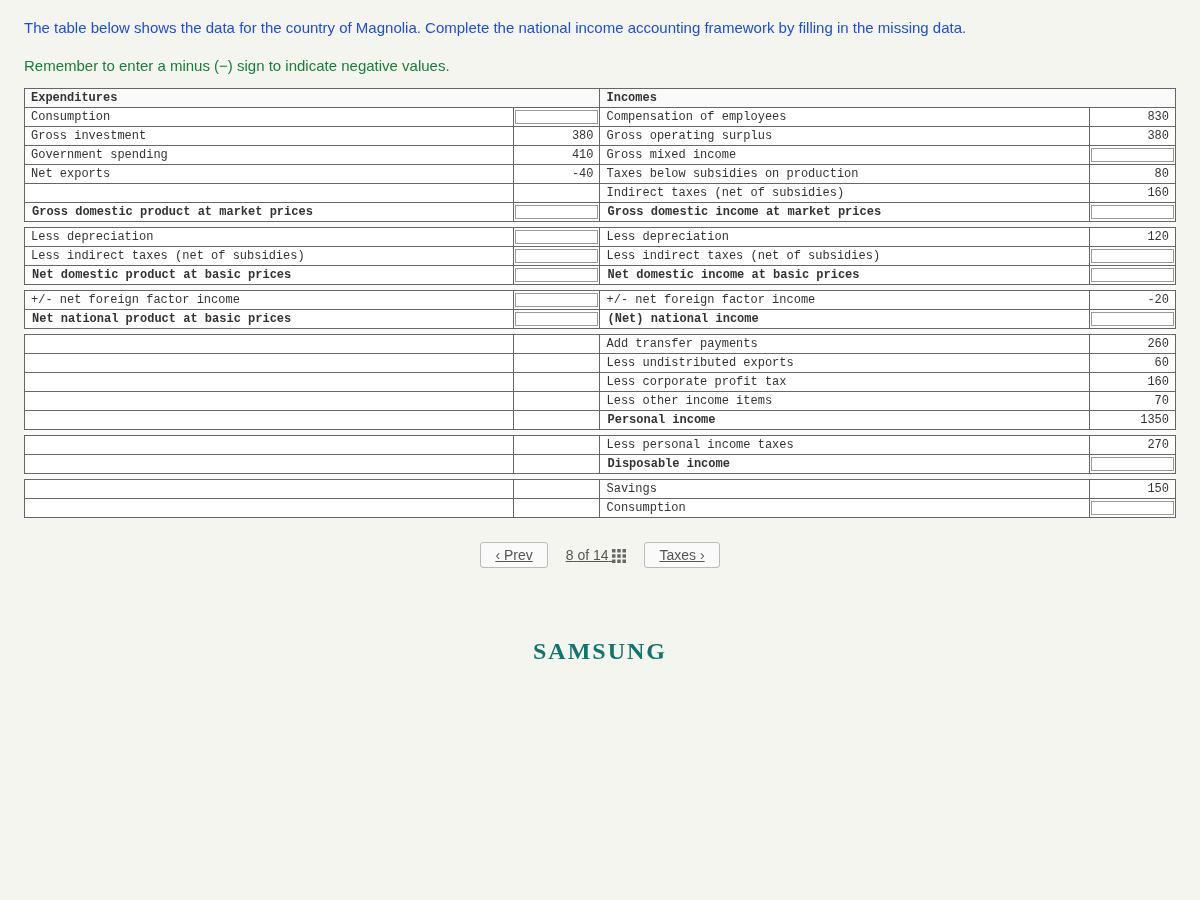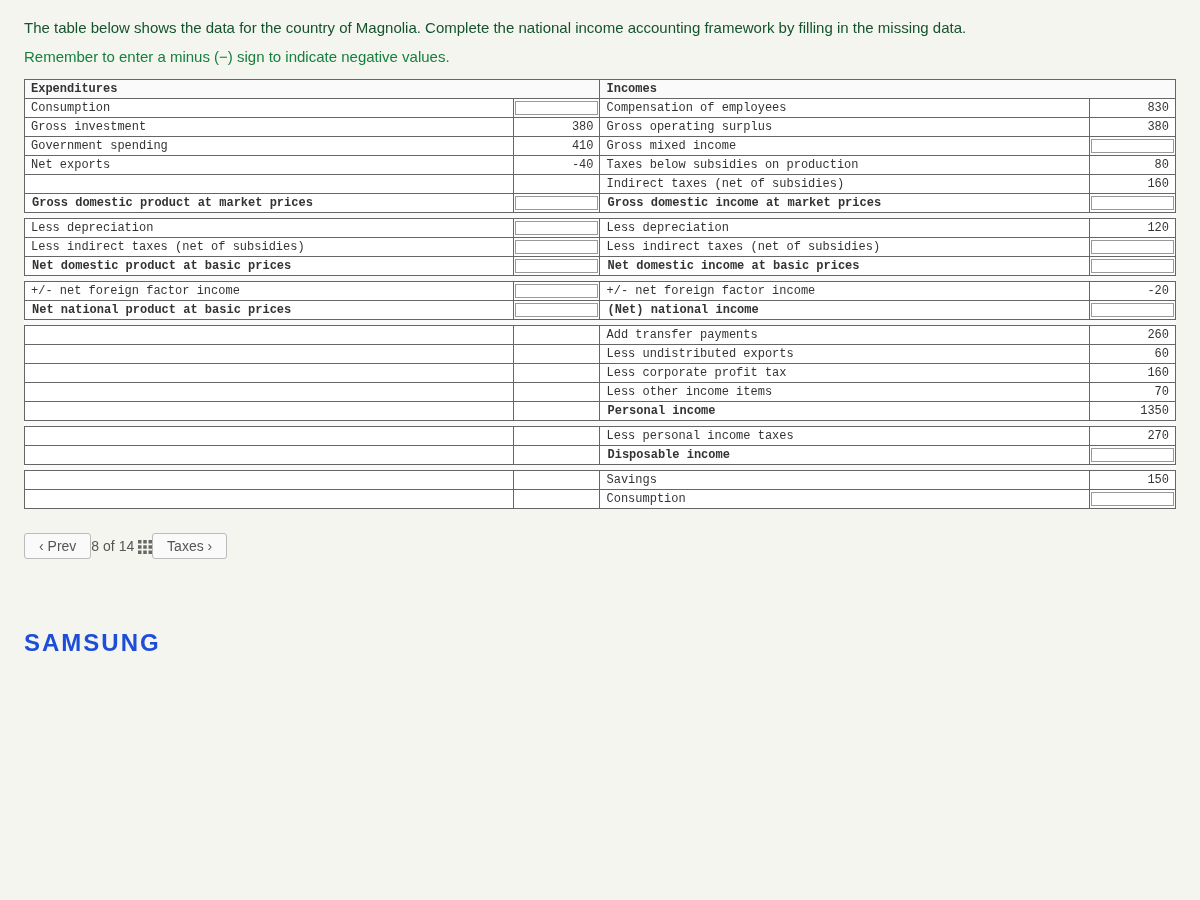--- a/index.html
+++ b/index.html
@@ -7,22 +7,22 @@
     margin: 0;
     padding: 16px 24px;
     font-family: Arial, sans-serif;
     background: #f5f5f0;
     color: #333;
     width: 1200px;
   }
   .instructions {
     font-size: 15px;
     line-height: 1.6;
-    margin-bottom: 8px;
-    color: #14532d;
+    margin-bottom: 17px;
+    color: #1d4ed8;
   }
   .reminder {
     font-size: 15px;
     color: #15803d;
     margin-bottom: 14px;
   }
   table {
     border-collapse: collapse;
     width: 100%;
     font-family: 'Courier New', monospace;
@@ -62,47 +62,51 @@
   td.spacer {
     border-left: none;
     border-right: none;
     background: #fafafa;
   }
   td.bold { font-weight: bold; padding-left: 7px; }
   .nav {
     margin-top: 24px;
     display: flex;
     align-items: center;
+    justify-content: center;
+    gap: 18px;
     font-family: Arial, sans-serif;
     font-size: 14px;
     color: #555;
+    text-decoration: underline;
   }
   .nav-btn {
     border: 1px solid #bbb;
     background: #fafafa;
     padding: 4px 14px;
     border-radius: 3px;
     cursor: pointer;
     font-size: 14px;
     color: #555;
   }
   .grid-icon {
     display: inline-block;
     width: 14px;
     height: 14px;
     vertical-align: middle;
   }
   .grid-icon svg { display: block; }
   .samsung {
+    text-align: center;
     margin-top: 70px;
-    font-family: Liberation Sans, sans-serif;
+    font-family: Liberation Serif, serif;
     font-weight: bold;
     letter-spacing: 2px;
     font-size: 24px;
-    color: #1d4ed8;
+    color: #0f766e;
   }
 </style>
 </head>
 <body>
 
 <div class="instructions">The table below shows the data for the country of Magnolia. Complete the national income accounting framework by filling in the missing data.</div>
 <div class="reminder">Remember to enter a minus (−) sign to indicate negative values.</div>
 
 <table>
   <tbody>

